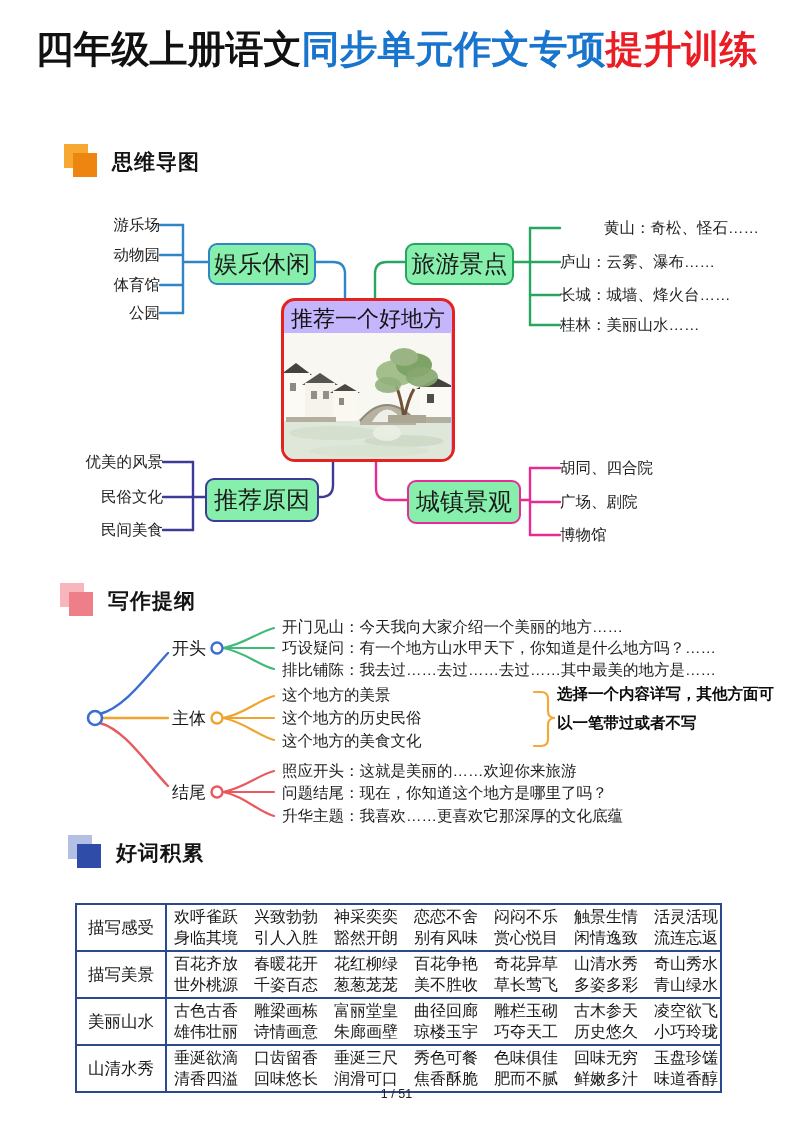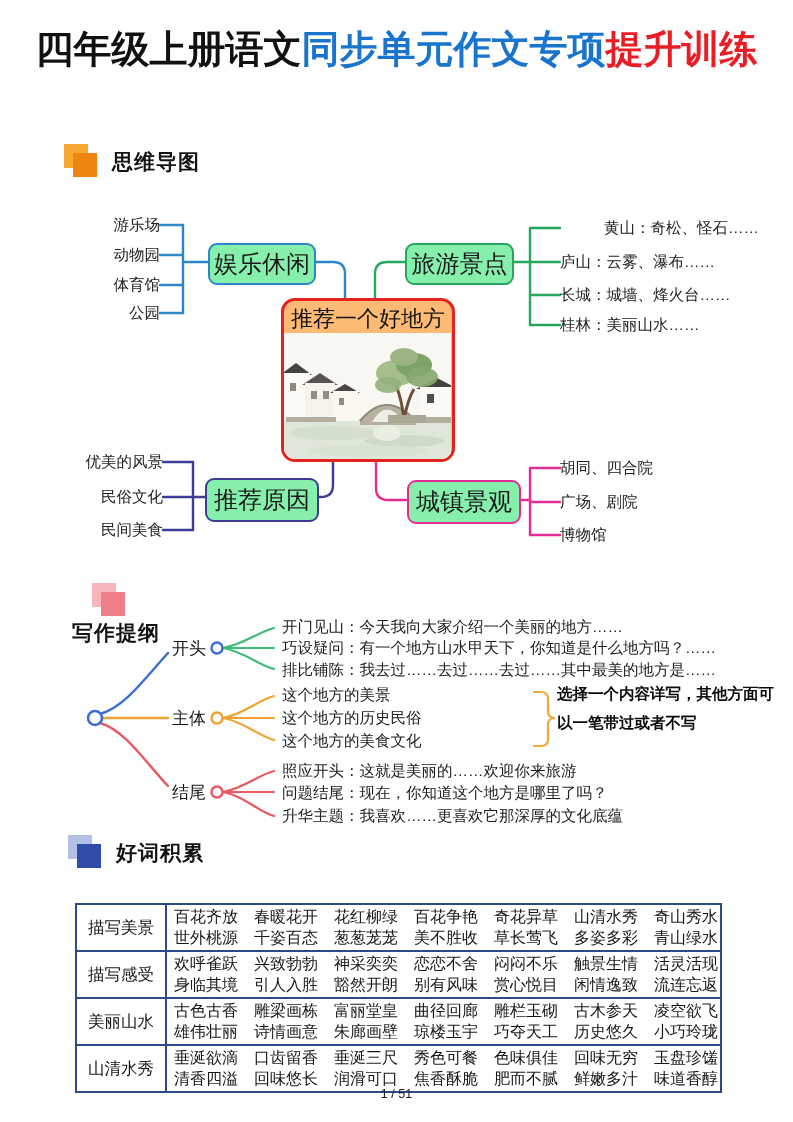--- a/index.html
+++ b/index.html
@@ -27,21 +27,21 @@
   .sec-title{margin-left:12px;font-size:21px;font-weight:700;color:#141414;letter-spacing:1px;}
 
   
   .mindmap{position:absolute;left:60px;top:210px;width:700px;height:350px;}
   .mindmap svg.links{position:absolute;left:0;top:0;}
   .mm-box{position:absolute;display:flex;align-items:center;justify-content:center;background:#86efac;
           border-radius:9px;font-size:24px;font-weight:500;color:#1a1a1a;white-space:nowrap;}
   .mm-child{position:absolute;font-size:15.5px;color:#222;transform:translateY(-50%);white-space:nowrap;}
   .mm-child.r{text-align:left;}
   .mm-child.l{text-align:right;}
-  .mm-center{position:absolute;left:221px;top:88px;width:174px;height:164px;background:#fdba74;
+  .mm-center{position:absolute;left:221px;top:88px;width:174px;height:164px;background:#c4b5fd;
              border:3.5px solid #e42320;border-radius:14px;overflow:hidden;box-sizing:border-box;}
   .mm-center-title{margin-top:3px;text-align:center;font-size:22px;font-weight:500;color:#141414;white-space:nowrap;}
   .mm-scene{position:absolute;left:0;bottom:0;width:167px;height:126px;}
 
   
   .outline{position:absolute;left:60px;top:615px;width:700px;height:215px;}
   .outline svg.links{position:absolute;left:0;top:0;}
   .ol-label{position:absolute;transform:translateY(-50%);font-size:17px;font-weight:400;color:#141414;white-space:nowrap;}
   .ol-item{position:absolute;left:222px;transform:translateY(-50%);font-size:15.5px;color:#1c1c1c;white-space:nowrap;}
   .ol-note{position:absolute;left:497px;top:64px;width:225px;font-size:15.5px;font-weight:700;
@@ -168,21 +168,21 @@
         <ellipse cx="130" cy="32" rx="18" ry="12" fill="#7da367"></ellipse>
         <ellipse cx="120" cy="24" rx="14" ry="9" fill="#9ab583"></ellipse>
         <ellipse cx="138" cy="44" rx="16" ry="10" fill="#87a870" opacity="0.92"></ellipse>
         <ellipse cx="104" cy="52" rx="13" ry="8" fill="#92b07c" opacity="0.9"></ellipse>
         <rect x="104" y="82" width="38" height="8" fill="#aaa795"></rect>
         <ellipse cx="103" cy="100" rx="14" ry="8" fill="#e9eee2" opacity="0.9"></ellipse>
       </svg>
     </div>
   </div>
 
-  <div class="sec" style="left:60px;top:583px;flex-direction:column;">
+  <div class="sec" style="left:60px;top:583px;">
     <div class="sec-icon">
       <div class="sq-back" style="background:#f6b6bc;"></div>
       <div class="sq-front" style="background:#ee7e87;"></div>
     </div>
     <div class="sec-title">写作提纲</div>
   </div>
 
   <div class="outline">
     <svg class="links" width="700" height="215" viewBox="0 0 700 215">
       <path d="M40,99 C65,92 86,62 108,38" stroke="#3a6ed0" stroke-width="2.4" fill="none" stroke-linecap="round"></path>
@@ -236,34 +236,34 @@
     <div class="sec-icon">
       <div class="sq-back" style="background:#b3c0e3;"></div>
       <div class="sq-front" style="background:#2f4da8;"></div>
     </div>
     <div class="sec-title">好词积累</div>
   </div>
 
   <table class="words">
     <tbody>
       <tr>
+        <th>描写感受</th>
+        <td>
+          <div class="wline">欢呼雀跃　兴致勃勃　神采奕奕　恋恋不舍　闷闷不乐　触景生情　活灵活现</div>
+          <div class="wline">身临其境　引人入胜　豁然开朗　别有风味　赏心悦目　闲情逸致　流连忘返</div>
+        </td>
+      </tr>
+      <tr>
         <th>描写美景</th>
         <td>
           <div class="wline">百花齐放　春暖花开　花红柳绿　百花争艳　奇花异草　山清水秀　奇山秀水</div>
           <div class="wline">世外桃源　千姿百态　葱葱茏茏　美不胜收　草长莺飞　多姿多彩　青山绿水</div>
         </td>
       </tr>
       <tr>
-        <th>描写感受</th>
-        <td>
-          <div class="wline">欢呼雀跃　兴致勃勃　神采奕奕　恋恋不舍　闷闷不乐　触景生情　活灵活现</div>
-          <div class="wline">身临其境　引人入胜　豁然开朗　别有风味　赏心悦目　闲情逸致　流连忘返</div>
-        </td>
-      </tr>
-      <tr>
         <th>美丽山水</th>
         <td>
           <div class="wline">古色古香　雕梁画栋　富丽堂皇　曲径回廊　雕栏玉砌　古木参天　凌空欲飞</div>
           <div class="wline">雄伟壮丽　诗情画意　朱廊画壁　琼楼玉宇　巧夺天工　历史悠久　小巧玲珑</div>
         </td>
       </tr>
       <tr>
         <th>山清水秀</th>
         <td>
           <div class="wline">垂涎欲滴　口齿留香　垂涎三尺　秀色可餐　色味俱佳　回味无穷　玉盘珍馐</div>

